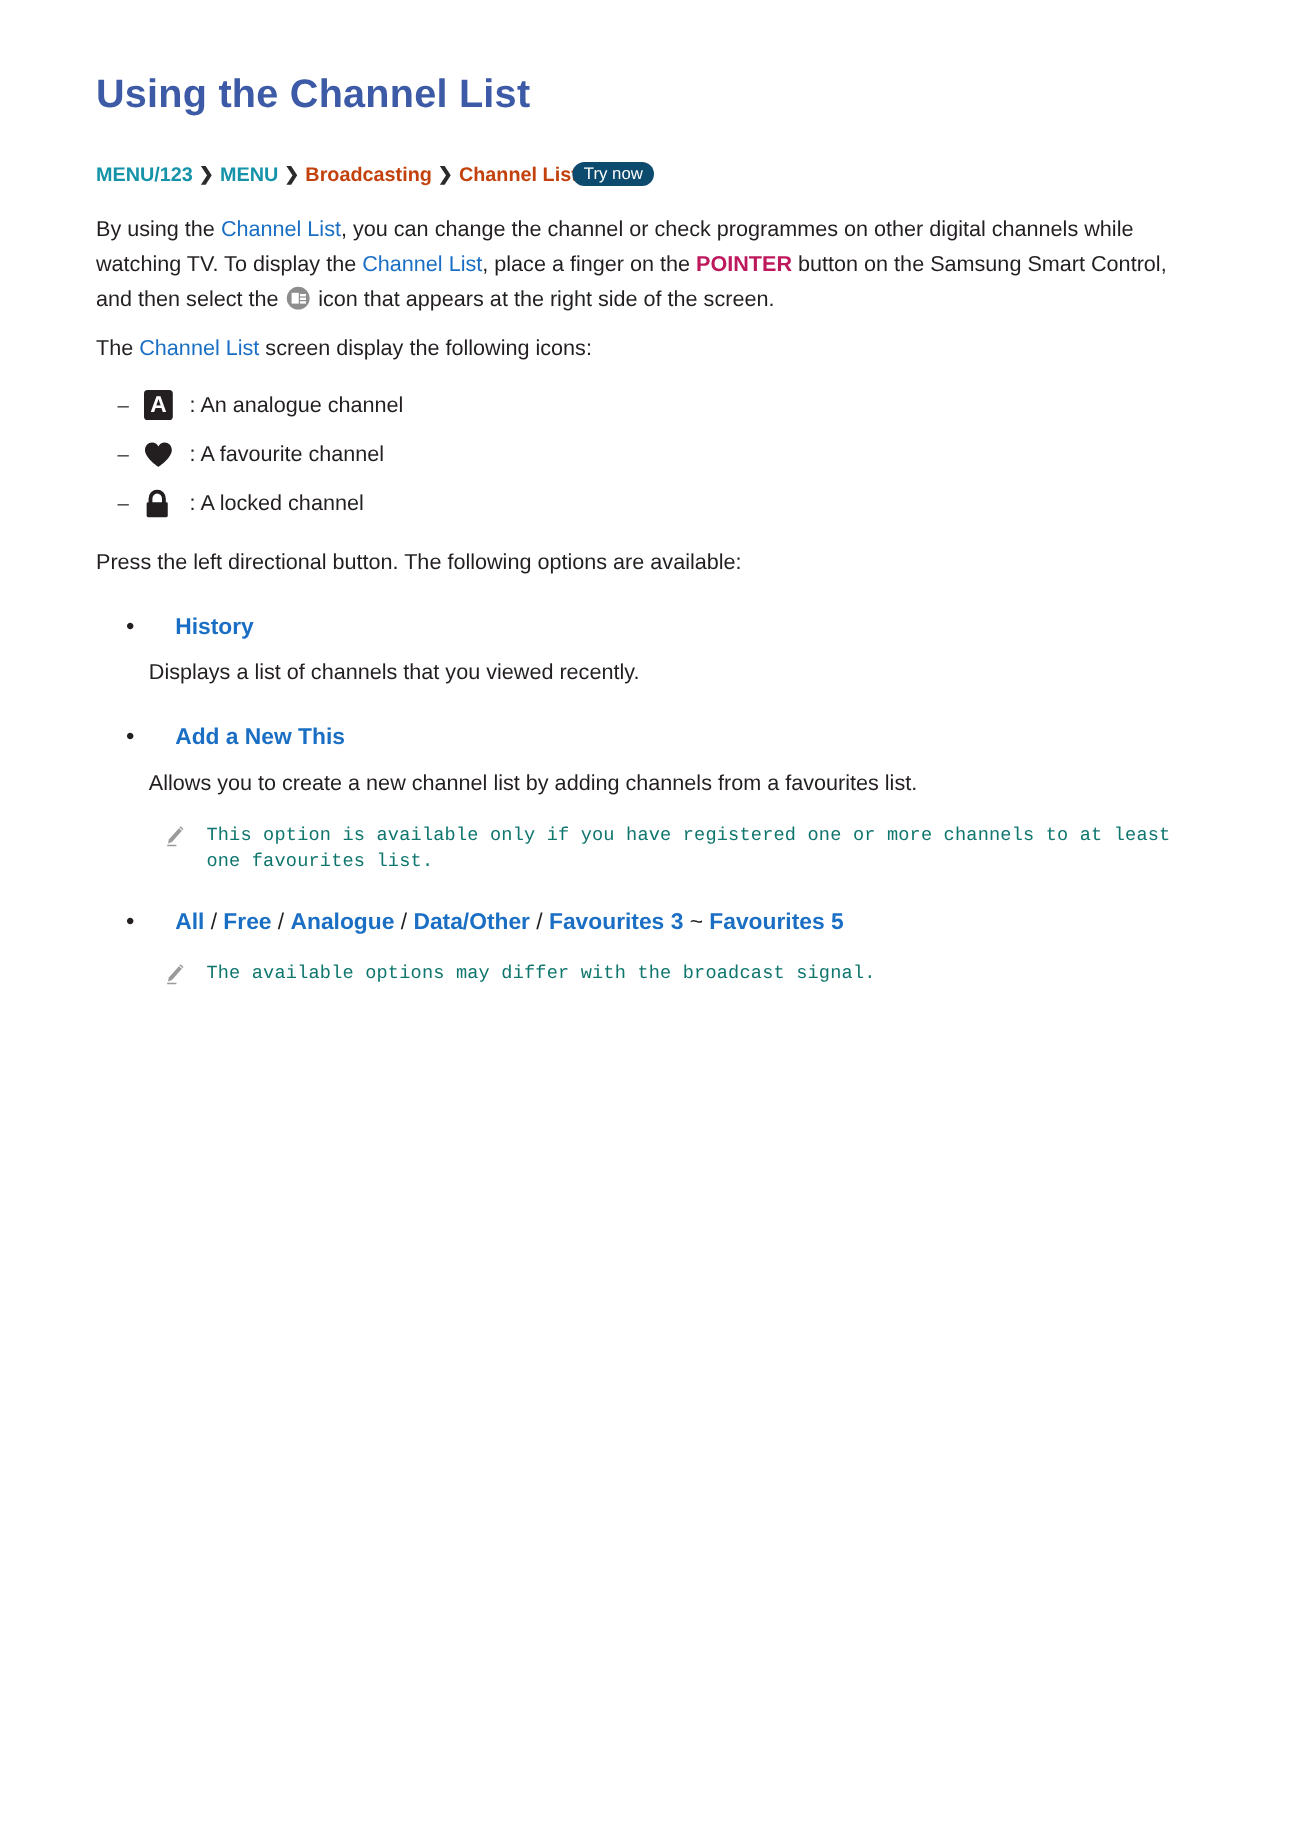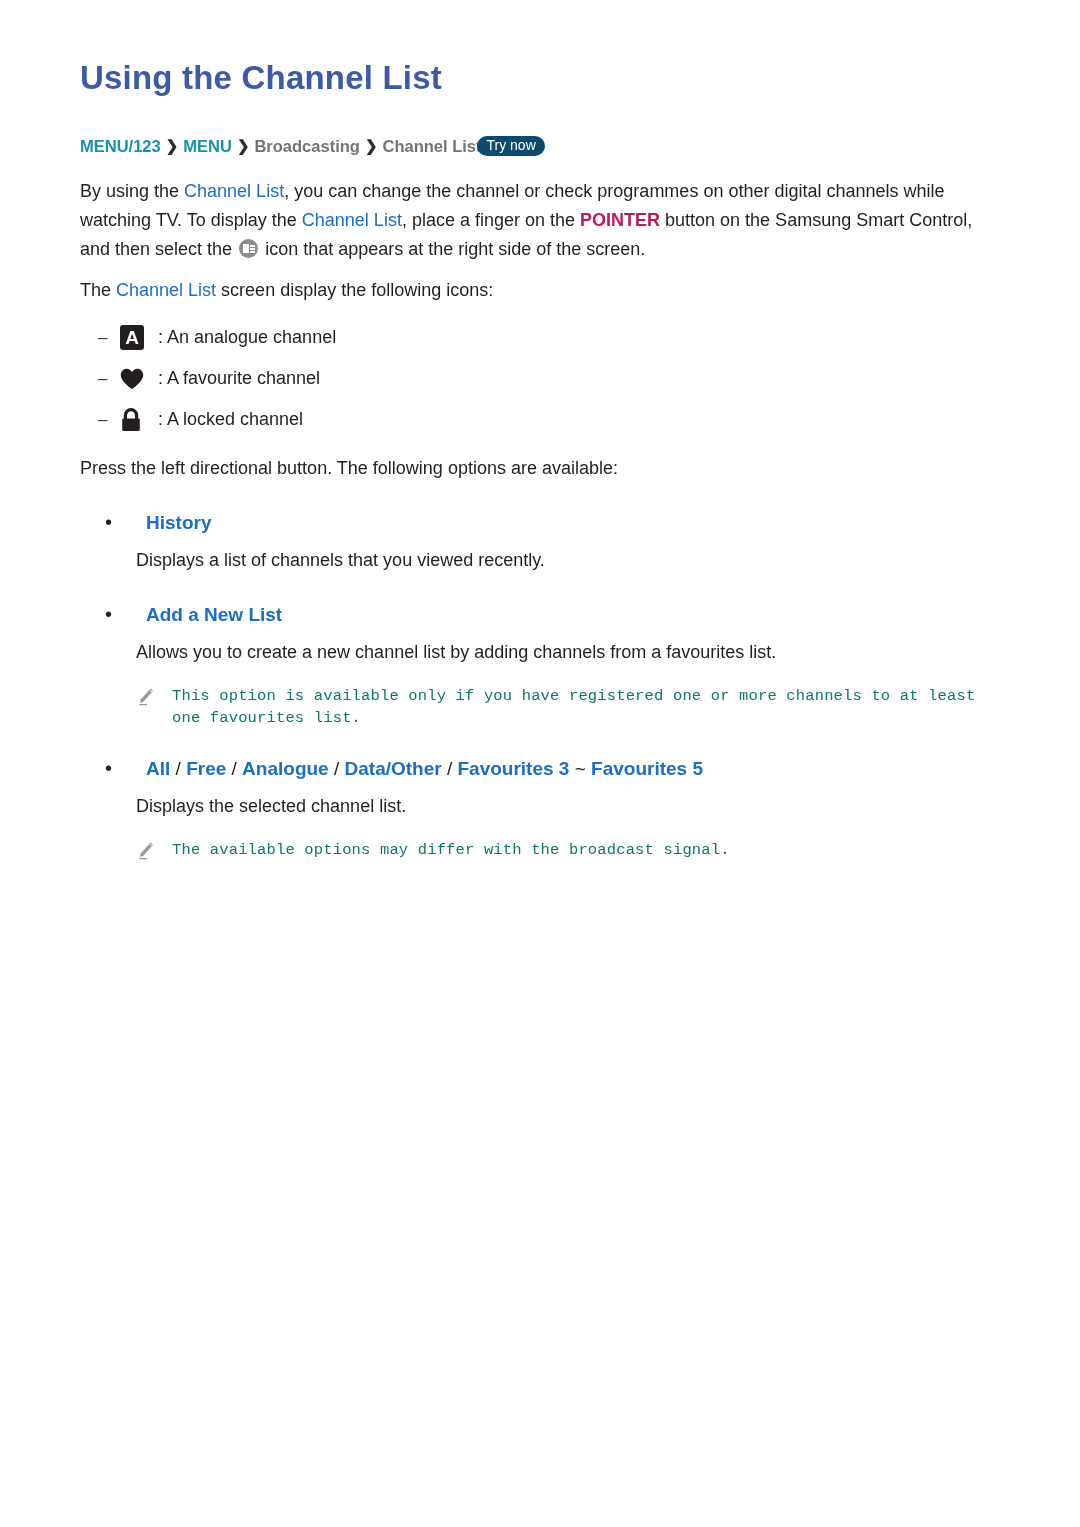--- a/index.html
+++ b/index.html
@@ -34,21 +34,21 @@
 
   
   .breadcrumb {
     font-size: 16.5px;
     font-weight: bold;
     line-height: 1.3;
     margin: 0 0 20px 0;
     white-space: nowrap;
   }
   .bc-teal { color: #1593a8; }
-  .bc-blue { color: #737373; }
+  .bc-blue { color: #c2410c; }
   .bc-sep {
     color: #2b2b2b;
     font-size: 15px;
     font-weight: bold;
     padding: 0 5px;
     position: relative;
     top: -1px;
   }
   .try-now {
     display: inline-block;
@@ -183,21 +183,21 @@
     font-weight: normal;
   }
   .bullet-label .tilde {
     color: #231f20;
     font-weight: normal;
   }
   .bullet-desc {
     font-size: 18px;
     line-height: 29px;
     color: #231f20;
-    margin: 10px 0 0 56px;
+    margin: 10px 0 0 44px;
     max-width: 880px;
   }
 
   
   .note-row {
     display: flex;
     align-items: flex-start;
     margin: 18px 0 0 56px;
   }
   .note-icon {
@@ -268,39 +268,38 @@
   <p class="para">Press the left directional button. The following options are available:</p>
 
   <div class="bullet-row">
     <span class="bullet-dot">•</span>
     <span class="bullet-label">History</span>
   </div>
   <p class="bullet-desc">Displays a list of channels that you viewed recently.</p>
 
   <div class="bullet-row">
     <span class="bullet-dot">•</span>
-    <span class="bullet-label">Add a New List</span>
+    <span class="bullet-label">Add a New This</span>
   </div>
   <p class="bullet-desc">Allows you to create a new channel list by adding channels from a favourites list.</p>
   <div class="note-row">
     <span class="note-icon">
       <svg width="18" height="20" viewBox="0 0 18 20">
         <path d="M14.6 1.6 L16.9 3.9 L7.3 14.7 L4.0 15.9 L4.7 12.5 Z" fill="#9a9a9a"></path>
         <path d="M13.5 2.8 L15.7 5.0" stroke="#ffffff" stroke-width="0.9" fill="none"></path>
         <path d="M3.3 17.6 L11.0 17.6" stroke="#9a9a9a" stroke-width="1.3" fill="none"></path>
       </svg>
     </span>
     <span class="note-text">This option is available only if you have registered one or more channels to at least one favourites list.</span>
   </div>
 
   <div class="bullet-row">
     <span class="bullet-dot">•</span>
     <span class="bullet-label"><span>All</span><span class="slash"> / </span><span>Free</span><span class="slash"> / </span><span>Analogue</span><span class="slash"> / </span><span>Data/Other</span><span class="slash"> / </span><span>Favourites 3</span><span class="tilde"> ~ </span><span>Favourites 5</span></span>
   </div>
-  <p class="bullet-desc">Displays the selected channel list.</p>
   <div class="note-row">
     <span class="note-icon">
       <svg width="18" height="20" viewBox="0 0 18 20">
         <path d="M14.6 1.6 L16.9 3.9 L7.3 14.7 L4.0 15.9 L4.7 12.5 Z" fill="#9a9a9a"></path>
         <path d="M13.5 2.8 L15.7 5.0" stroke="#ffffff" stroke-width="0.9" fill="none"></path>
         <path d="M3.3 17.6 L11.0 17.6" stroke="#9a9a9a" stroke-width="1.3" fill="none"></path>
       </svg>
     </span>
     <span class="note-text">The available options may differ with the broadcast signal.</span>
   </div>

